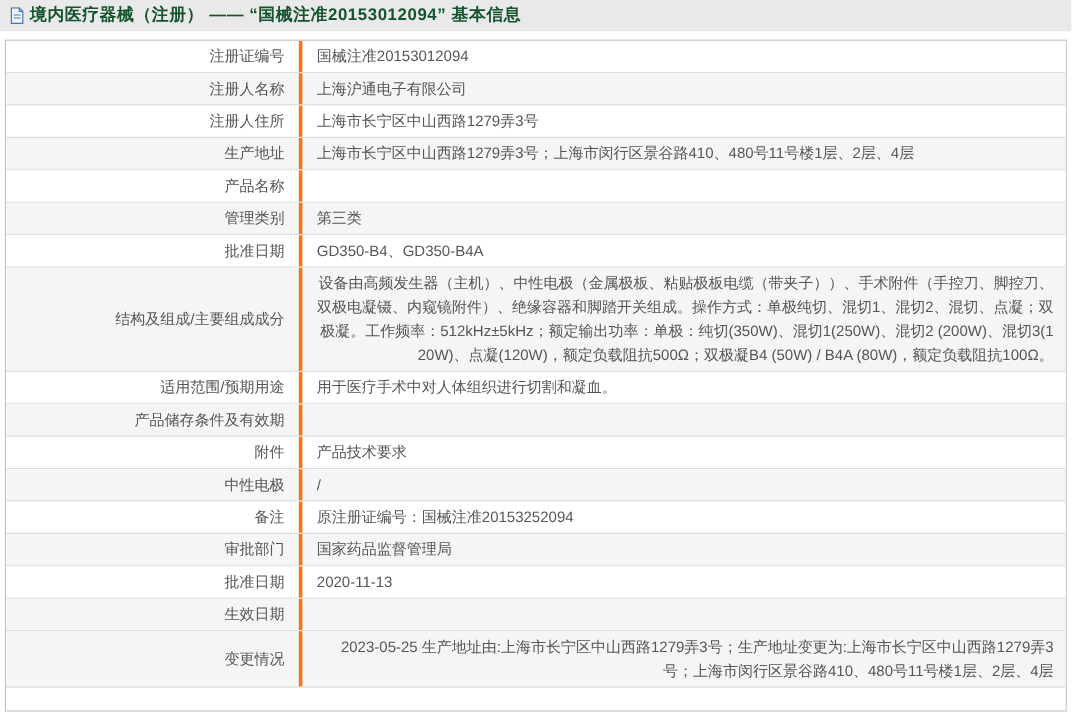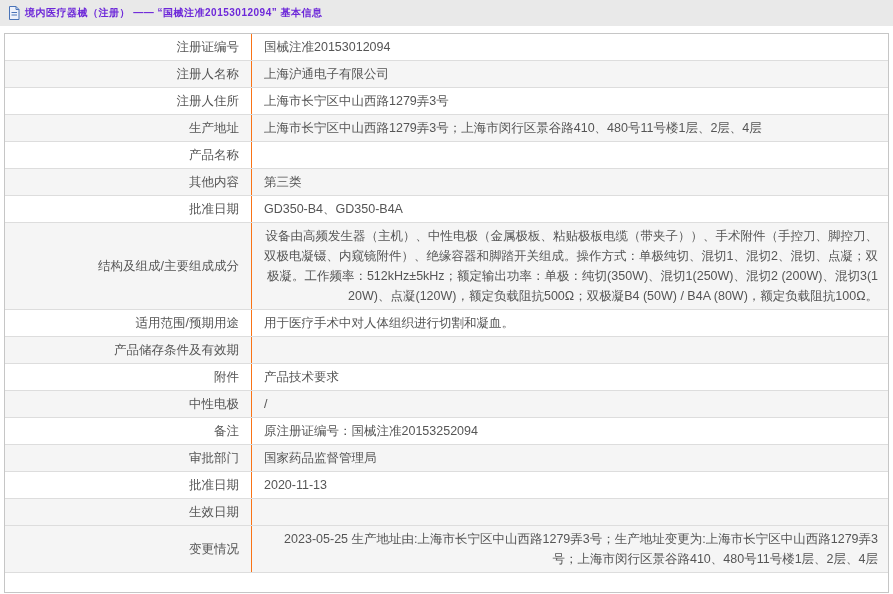--- a/index.html
+++ b/index.html
@@ -12,23 +12,23 @@
   .titlebar {
     height: 26px;
     background: #e9e9e9;
     display: flex;
     align-items: center;
     padding-left: 8px;
     gap: 5px;
   }
   .titlebar .doc-icon { display: inline-flex; align-items: center; }
   .titlebar .title {
-    font-size: 10px;
+    font-size: 14px;
     font-weight: bold;
-    color: #6d28d9;
+    color: #14532d;
     letter-spacing: 0.5px;
   }
   .info-table {
     margin: 7px 4px 0 4px;
     width: 885px;
     height: 560px;
     border: 1px solid #c6c6c6;
     background: #fff;
     overflow: hidden;
   }
@@ -46,21 +46,21 @@
     padding: 3px 0;
     font-size: 12.5px;
     line-height: 20px;
     color: #555;
   }
   .cell.label {
     width: 247px;
     flex: 0 0 247px;
     justify-content: flex-end;
     padding-right: 12px;
-    border-right: 1px solid #f97316;
+    border-right: 3px solid #f97316;
     gap: 3px;
   }
   .cell.value {
     flex: 1 1 auto;
     padding-left: 12px;
     padding-right: 10px;
     word-break: break-all;
     text-align: right;
   }
 </style>
@@ -123,21 +123,21 @@
   <div class="row">
     <div class="cell label">
 
       <span class="label-text">产品名称</span>
     </div>
   </div>
 
   <div class="row alt">
     <div class="cell label">
 
-      <span class="label-text">其他内容</span>
+      <span class="label-text">管理类别</span>
     </div>
     <div class="cell value">
       <span class="value-text">第三类</span>
     </div>
   </div>
 
   <div class="row">
     <div class="cell label">
 
       <span class="label-text">批准日期</span>

